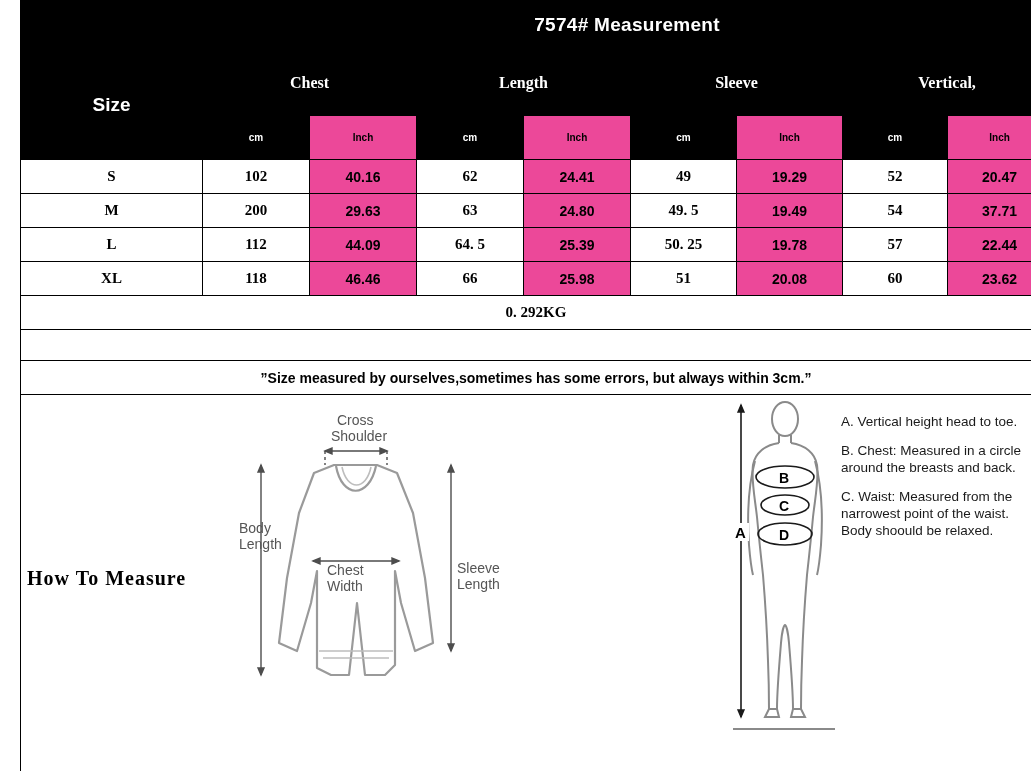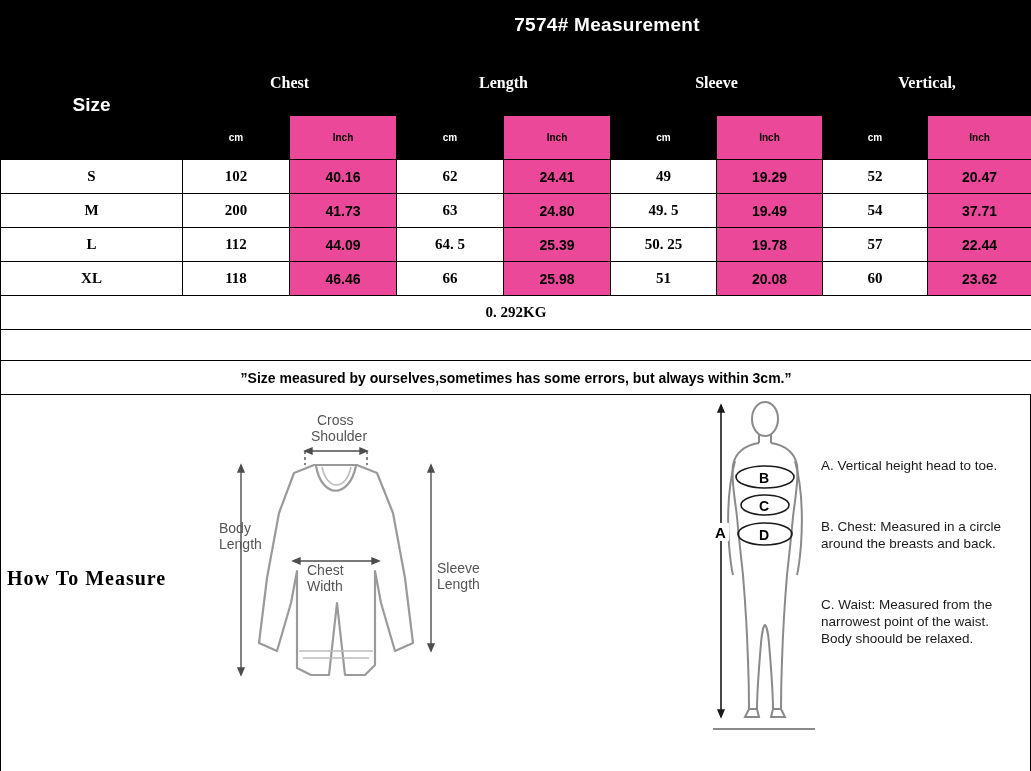--- a/index.html
+++ b/index.html
@@ -12,20 +12,21 @@
     height: 771px;
     font-family: "Liberation Sans", sans-serif;
     color: #000000;
     overflow: hidden;
   }
   .sheet {
     width: 1031px;
     height: 771px;
     position: relative;
     box-sizing: border-box;
+    padding-left: 20px;
   }
   table.size-table {
     width: 1031px;
     border-collapse: collapse;
     table-layout: fixed;
   }
   table.size-table td, table.size-table th {
     border: 1px solid #000000;
     text-align: center;
     vertical-align: middle;
@@ -124,21 +125,20 @@
     position: absolute;
     left: 820px;
     top: 18px;
     width: 185px;
     font-size: 13.5px;
     line-height: 17px;
     color: #1a1a1a;
   }
   .desc-item {
     margin-bottom: 12px;
-    margin-top: 44px;
   }
   svg text {
     font-family: "Liberation Sans", sans-serif;
   }
 </style>
 </head>
 <body>
 
 <div class="sheet">
 
@@ -184,21 +184,21 @@
         <td class="white data-cell">62</td>
         <td class="yellow data-cell">24.41</td>
         <td class="white data-cell">49</td>
         <td class="yellow data-cell">19.29</td>
         <td class="white data-cell">52</td>
         <td class="yellow data-cell">20.47</td>
       </tr>
       <tr>
         <td class="white data-cell row-label">M</td>
         <td class="white data-cell">200</td>
-        <td class="yellow data-cell">41.73</td>
+        <td class="yellow data-cell">29.63</td>
         <td class="white data-cell">63</td>
         <td class="yellow data-cell">24.80</td>
         <td class="white data-cell">49. 5</td>
         <td class="yellow data-cell">19.49</td>
         <td class="white data-cell">54</td>
         <td class="yellow data-cell">37.71</td>
       </tr>
       <tr>
         <td class="white data-cell row-label">L</td>
         <td class="white data-cell">112</td>

